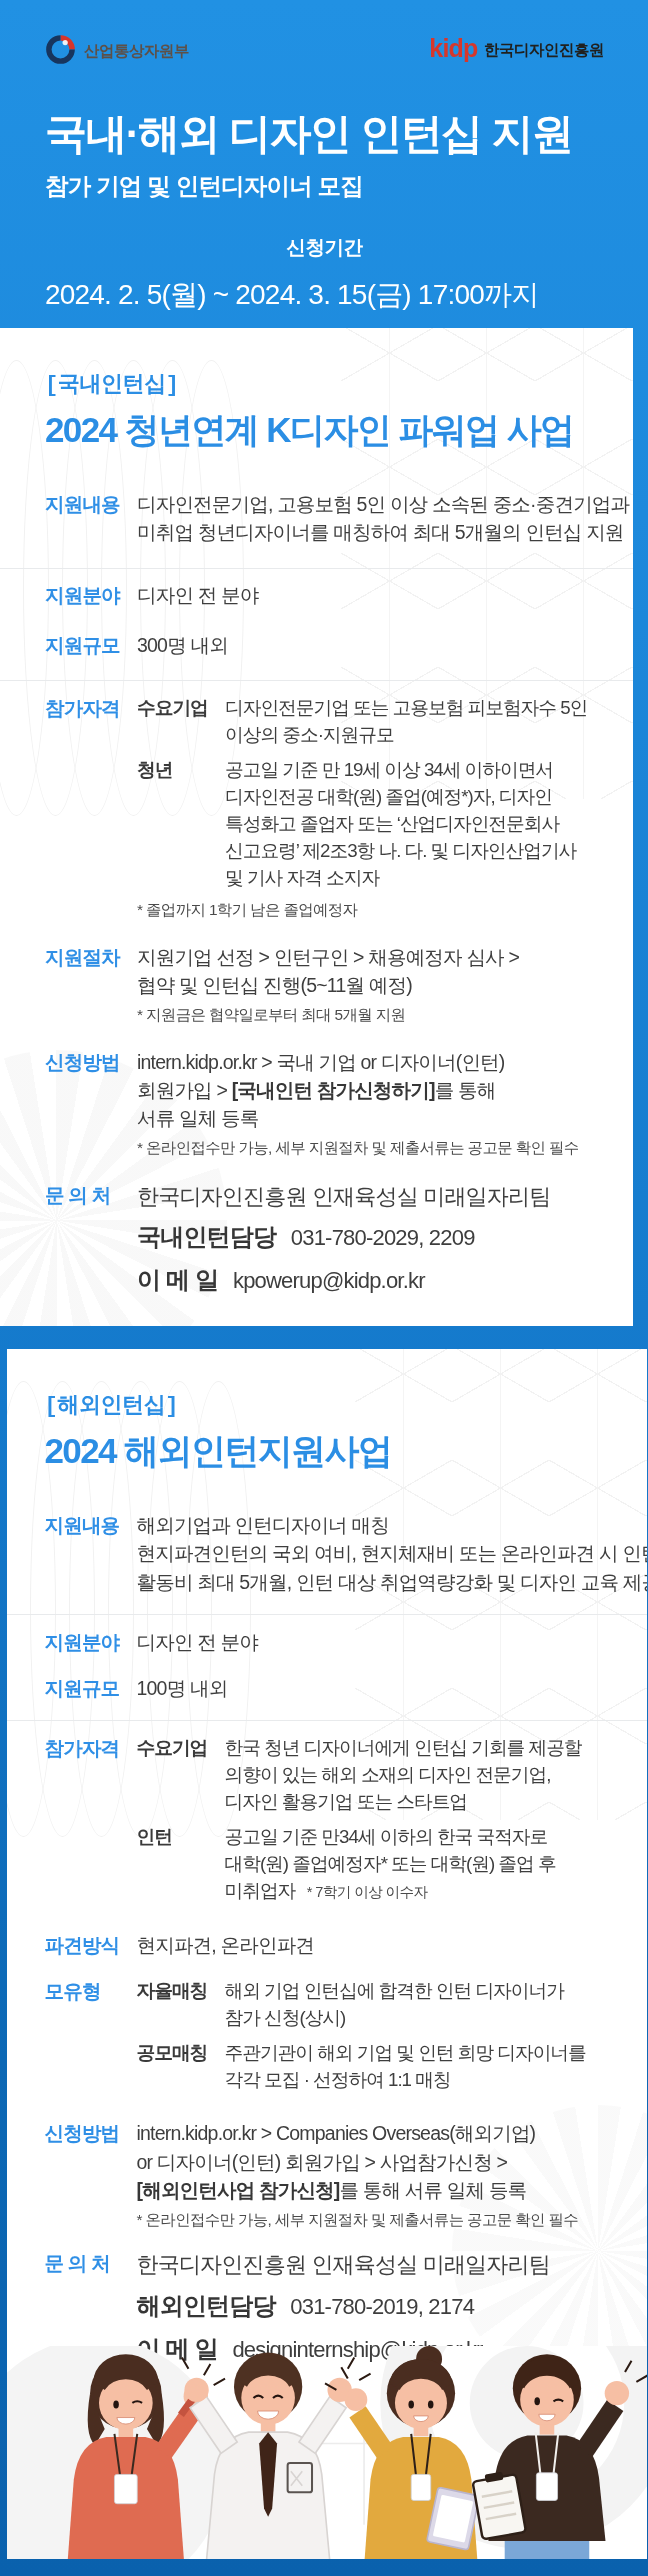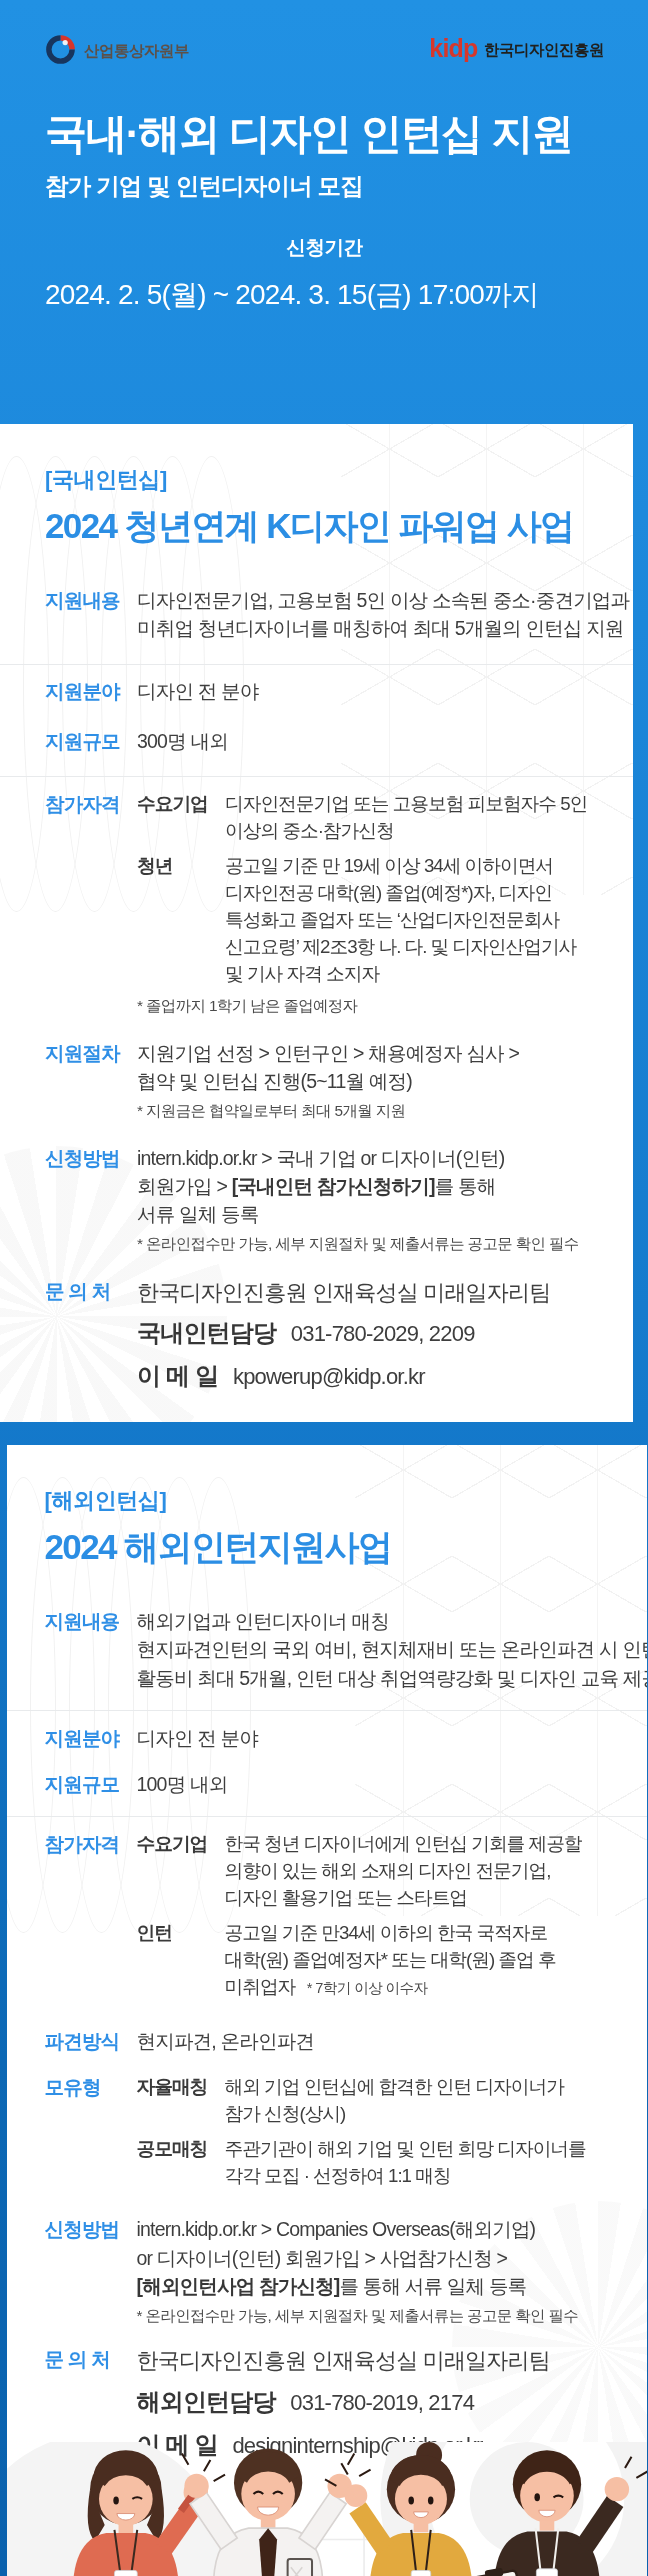--- a/index.html
+++ b/index.html
@@ -4,38 +4,38 @@
 <style>
   html,body{margin:0;padding:0;}
   body{
     width:649px;height:2576px;
     background:linear-gradient(180deg,#2191e3 0%,#1d89dc 20%,#1479cb 55%,#0c68b5 80%,#0a61ad 100%);
     font-family:"Liberation Sans","DejaVu Sans",sans-serif;
     overflow:hidden; position:relative;
     letter-spacing:-0.4px;
   }
   
-  .header{box-sizing:border-box;height:424px;padding:34px 45px 6px;color:#fff;}
+  .header{box-sizing:border-box;height:328px;padding:34px 45px 6px;color:#fff;}
   .logo-row{display:flex;justify-content:space-between;align-items:flex-start;}
   .ministry{display:flex;align-items:center;gap:8px;}
   .ministry-name{color:#5d5048;font-size:15.4px;font-weight:700;}
   .kidp{display:flex;align-items:flex-end;gap:6.5px;margin-top:1.6px;}
   .kidp-mark{color:#d6372c;font-size:25px;font-weight:800;letter-spacing:-0.8px;line-height:1;}
   .kidp-name{color:#20201f;font-size:15.4px;font-weight:700;}
   .poster-title{margin-top:42px;font-size:42px;font-weight:800;letter-spacing:-1.6px;line-height:1.15;}
   .poster-subtitle{margin-top:12px;font-size:23.5px;font-weight:700;letter-spacing:-0.8px;}
   .period-row{margin-top:32px;display:flex;align-items:center;flex-direction:column;}
   .period-label{font-size:19.5px;font-weight:700;white-space:nowrap;}
   .period-line{flex:1;height:1.6px;background:#fff;opacity:.95;margin-left:19.5px;margin-right:1.6px;}
   .period-value{margin-top:14.6px;font-size:28px;font-weight:500;letter-spacing:-0.8px;white-space:nowrap;}
   
   .card{position:relative;background:#fff;box-sizing:border-box;overflow:hidden;z-index:1;}
   .card-1{margin-right:16px;height:998px;padding:41px 32px 0 45px;margin-bottom:23px;}
   .card-2{margin-left:6.5px;margin-right:2.4px;height:1210px;padding:41px 32px 0 38px;}
-  .card-tag{color:#2b8ee4;font-size:22px;font-weight:600;position:relative;z-index:2;}
+  .card-tag{color:#2b8ee4;font-size:22px;font-weight:600;position:relative;z-index:2;font-family:Liberation Mono, monospace;}
   .card-title{color:#2b8ee4;font-size:35px;font-weight:800;letter-spacing:-1.6px;margin-top:8px;position:relative;z-index:2;}
   .rows{margin-top:36px;position:relative;z-index:2;}
   .row{display:flex;margin-bottom:21px;font-size:19.5px;line-height:1.45;color:#3e3e3e;letter-spacing:-0.8px;}
   .c2 .row{margin-bottom:18px;}
   .row-label{width:92px;min-width:92px;color:#2f8fe6;font-weight:700;}
   .row-body{flex:1;}
   .line{white-space:nowrap;}
   .subrow{display:flex;margin-bottom:8px;font-size:18.7px;letter-spacing:-1px;}
   .sub-label{width:88px;min-width:88px;font-weight:700;color:#3a3a3a;}
   .sub-body{flex:1;}
@@ -129,21 +129,21 @@
         </div>
     </div>
     <div class="divider"></div>
     <div class="row">
       <div class="row-label">참가자격</div>
       <div class="row-body">
         <div class="subrow">
           <div class="sub-label">수요기업</div>
           <div class="sub-body">
             <div class="line">디자인전문기업 또는 고용보험 피보험자수 5인</div>
-            <div class="line">이상의 중소·참가신청</div>
+            <div class="line">이상의 중소·지원규모</div>
           </div>
         </div>
         <div class="subrow">
           <div class="sub-label">청년</div>
           <div class="sub-body">
             <div class="line">공고일 기준 만 19세 이상 34세 이하이면서</div>
             <div class="line">디자인전공 대학(원) 졸업(예정*)자, 디자인</div>
             <div class="line">특성화고 졸업자 또는 ‘산업디자인전문회사</div>
             <div class="line">신고요령’ 제2조3항 나. 다. 및 디자인산업기사</div>
             <div class="line">및 기사 자격 소지자</div>

